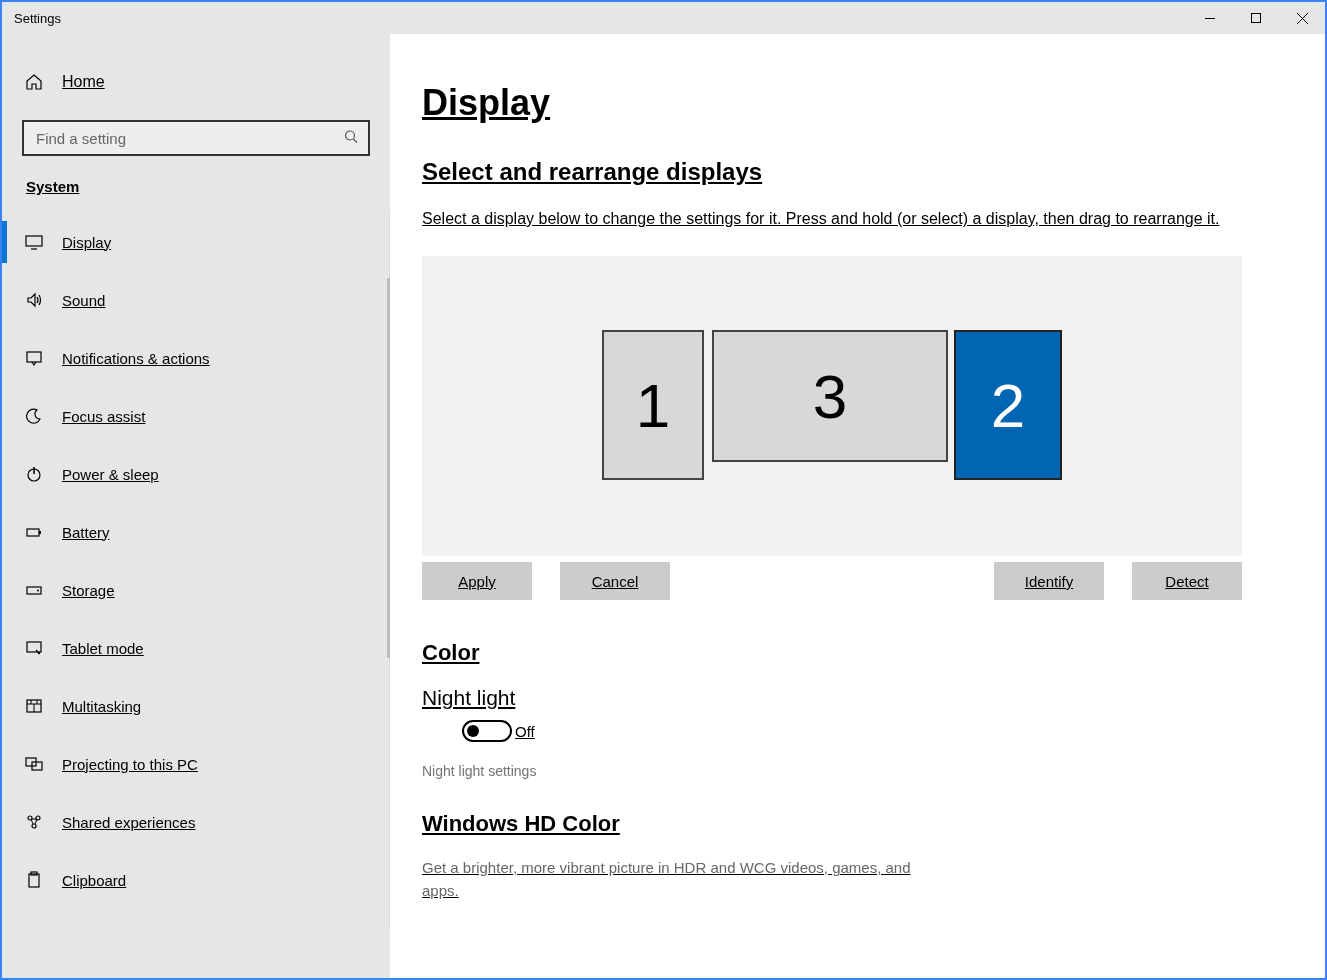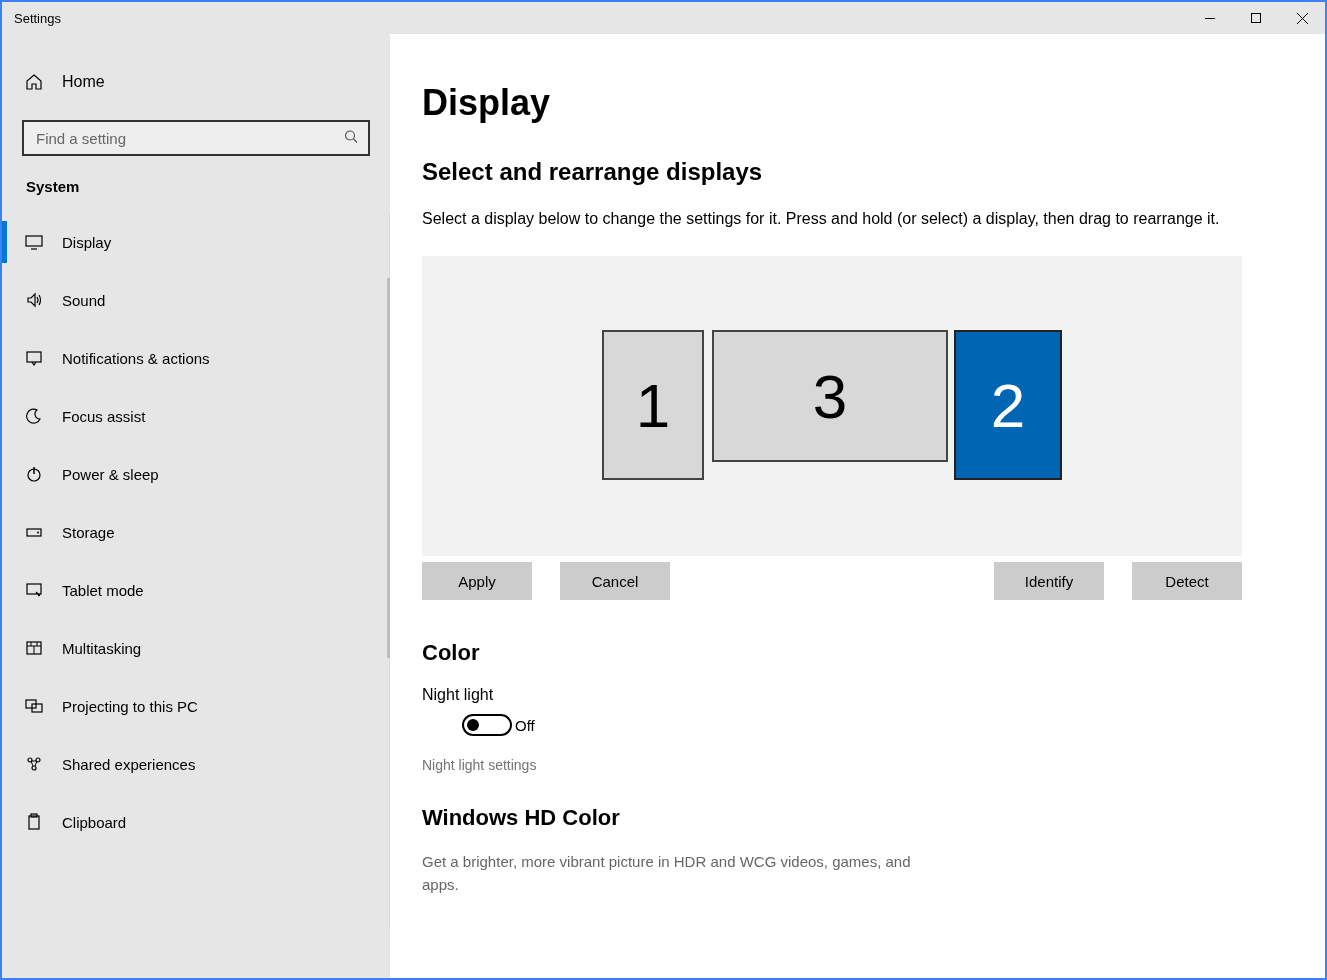--- a/index.html
+++ b/index.html
@@ -3,21 +3,21 @@
 <meta charset="utf-8">
 <style>
 * { box-sizing: border-box; margin: 0; padding: 0; }
 body { font-family: "Segoe UI", Tahoma, sans-serif; font-size: 15px; color: #000; background: #fff; overflow: hidden; }
 .window { width: 1327px; height: 980px; border: 2px solid #3b82f6; display: flex; flex-direction: column; position: relative; }
 .titlebar { height: 32px; display: flex; align-items: center; justify-content: space-between; background: #e6e6e6; padding-left: 12px; }
 .titlebar-title { font-size: 13px; }
 .winctrls { display: flex; height: 100%; }
 .winctrl { width: 46px; display: flex; align-items: center; justify-content: center; cursor: default; }
 .winctrl svg { display: block; }
-.body { flex: 1; display: flex; overflow: hidden; }
+.body { flex: 1; display: flex; overflow: hidden; text-decoration: underline; }
 .sidebar { width: 388px; background: #e6e6e6; position: relative; padding-top: 28px; }
 .home-row { display: flex; align-items: center; height: 40px; padding-left: 22px; gap: 18px; font-size: 16px; margin-bottom: 18px; cursor: default; }
 .search-wrap { padding: 0 20px 22px 20px; }
 .search { width: 100%; height: 36px; border: 2px solid #333; background: #eee; padding: 0 36px 0 12px; font-size: 15px; color: #000; }
 .search::placeholder { color: #666; }
 .search-box { position: relative; }
 .search-icon { position: absolute; right: 12px; top: 50%; transform: translateY(-50%); color: #555; }
 .section-label { font-weight: 600; font-size: 15px; padding: 0 0 18px 24px; }
 .side-items { border-right: 1px solid rgba(0,0,0,0.05); height: calc(100% - 200px); overflow-y: auto; position: relative; }
 .side-item { display: flex; align-items: center; height: 58px; padding-left: 22px; gap: 18px; font-size: 15px; cursor: default; position: relative; }
@@ -28,21 +28,21 @@
 .h1 { font-size: 36px; font-weight: 600; margin-bottom: 34px; }
 .h2 { font-size: 24px; font-weight: 600; margin-bottom: 22px; }
 .h3 { font-size: 22px; font-weight: 600; margin-bottom: 20px; margin-top: 40px; }
 .lead { font-size: 16px; color: #000; margin-bottom: 26px; max-width: 830px; line-height: 1.4; }
 .canvas { width: 820px; height: 300px; background: #f2f2f2; position: relative; margin-bottom: 6px; }
 .mon { position: absolute; background: #d8d8d8; border: 2px solid #444; display: flex; align-items: center; justify-content: center; font-size: 62px; font-weight: 300; color: #000; cursor: default; }
 .mon.selected { background: #0066b4; border-color: #222; color: #fff; }
 .btnrow { display: flex; width: 820px; gap: 28px; }
 .btn { height: 38px; min-width: 110px; padding: 0 18px; background: #ccc; border: none; font-size: 15px; cursor: default; display: flex; align-items: center; justify-content: center; }
 .spacer { flex: 1; }
-.label { font-size: 16px; margin-bottom: 10px; }
+.label { font-size: 21px; margin-bottom: 10px; }
 .toggle-row { display: flex; align-items: center; gap: 3px; margin-bottom: 20px; padding-left: 40px; }
 .toggle { width: 50px; height: 22px; border: 2px solid #000; border-radius: 11px; position: relative; cursor: default; }
 .toggle-knob { position: absolute; left: 3px; top: 3px; width: 12px; height: 12px; background: #000; border-radius: 50%; }
 .link { color: #737373; font-size: 14px; cursor: default; display: inline-block; }
 .help { color: #666; font-size: 15px; max-width: 520px; line-height: 1.5; margin-top: 16px; }
 </style>
 </head>
 <body>
 
 <div class="window">
@@ -132,20 +132,29 @@
               <svg width="18" height="18" viewBox="0 0 18 18">
                 <circle cx="9" cy="10" r="6" fill="none" stroke="#000" stroke-width="1.2"></circle>
                 <path d="M9 2 V9" stroke="#000" stroke-width="1.5"></path>
               </svg>
             </span>
             <span>Power &amp; sleep</span>
           </div>
           <div class="side-item">
             <span class="side-icon">
               <svg width="18" height="18" viewBox="0 0 18 18">
+                <rect x="2" y="6" width="12" height="7" fill="none" stroke="#000" stroke-width="1.2"></rect>
+                <rect x="14" y="8" width="2" height="3" fill="#000"></rect>
+              </svg>
+            </span>
+            <span>Battery</span>
+          </div>
+          <div class="side-item">
+            <span class="side-icon">
+              <svg width="18" height="18" viewBox="0 0 18 18">
                 <rect x="2" y="6" width="14" height="7" fill="none" stroke="#000" stroke-width="1.2"></rect>
                 <circle cx="13" cy="9.5" r="1" fill="#000"></circle>
               </svg>
             </span>
             <span>Storage</span>
           </div>
           <div class="side-item">
             <span class="side-icon">
               <svg width="18" height="18" viewBox="0 0 18 18">
                 <rect x="2" y="3" width="14" height="10" fill="none" stroke="#000" stroke-width="1.2"></rect>

